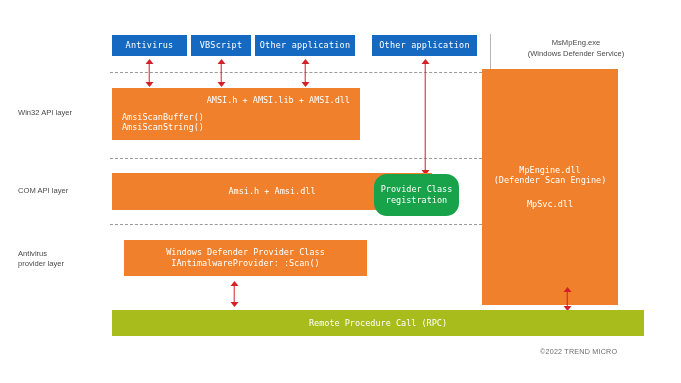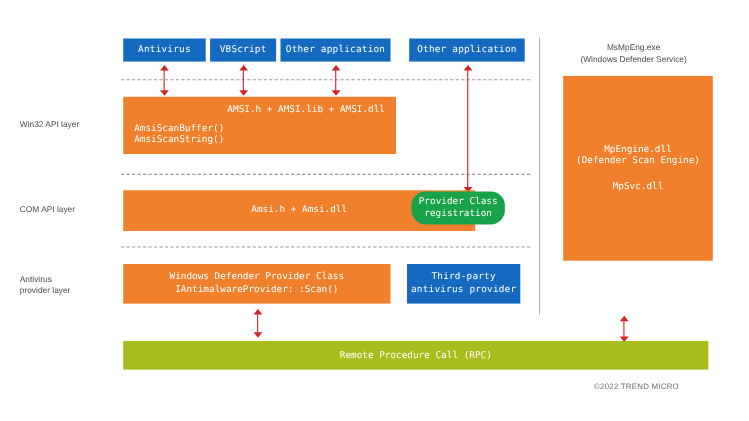--- a/index.html
+++ b/index.html
@@ -195,46 +195,42 @@
   <div class="box orange mono" style="left:112px; top:88px; width:248px; height:52px; align-items:stretch; justify-content:flex-start; padding:7px 10px 0 10px;">
     <div style="text-align:right;">AMSI.h + AMSI.lib + AMSI.dll</div>
     <div class="line-left" style="margin-top:6px;">AmsiScanBuffer()</div>
     <div class="line-left">AmsiScanString()</div>
   </div>
 
   <div class="box orange mono" style="left:112px; top:173px; width:320px; height:37px;">
     <div>Amsi.h + Amsi.dll</div>
   </div>
 
-  <div class="box green-pill mono" style="left:374px; top:174px; width:85px; height:30px;">
+  <div class="box green-pill mono" style="left:374px; top:174px; width:85px; height:42px;">
     <div>Provider Class</div>
     <div>registration</div>
   </div>
 
-  <div class="box orange mono" style="left:112px; top:240px; width:243px; height:36px;">
+  <div class="box orange mono" style="left:124px; top:240px; width:243px; height:36px;">
     <div>Windows Defender Provider Class</div>
     <div>IAntimalwareProvider: :Scan()</div>
-  </div>
-  <div class="box blue mono" style="left:370px; top:240px; width:103px; height:36px;">
-    <div>Third-party</div>
-    <div>antivirus provider</div>
   </div>
 
   <div class="arrow" style="left:234px; top:281px; height:26px;">
     <div class="head up"></div>
     <div class="shaft"></div>
     <div class="head down"></div>
   </div>
 
   <div class="col-head" style="left:496px; top:38px;">
     <div>MsMpEng.exe</div>
     <div>(Windows Defender Service)</div>
   </div>
 
-  <div class="box orange mono" style="left:512px; top:69px; width:136px; height:168px;justify-content:center;">
+  <div class="box orange mono" style="left:482px; top:69px; width:136px; height:236px;justify-content:center;">
     <div>MpEngine.dll</div>
     <div>(Defender Scan Engine)</div>
     <div style="height:13px;"></div>
     <div>MpSvc.dll</div>
   </div>
 
   <div class="arrow" style="left:567px; top:287px; height:24px;">
     <div class="head up"></div>
     <div class="shaft"></div>
     <div class="head down"></div>

